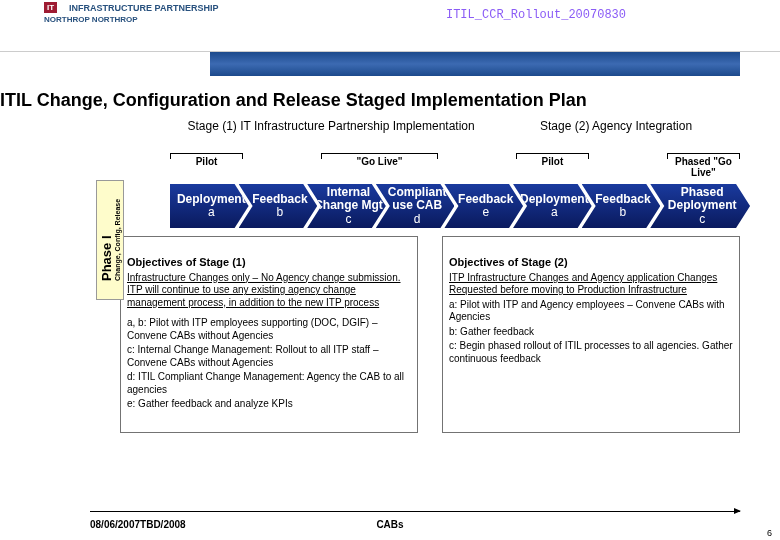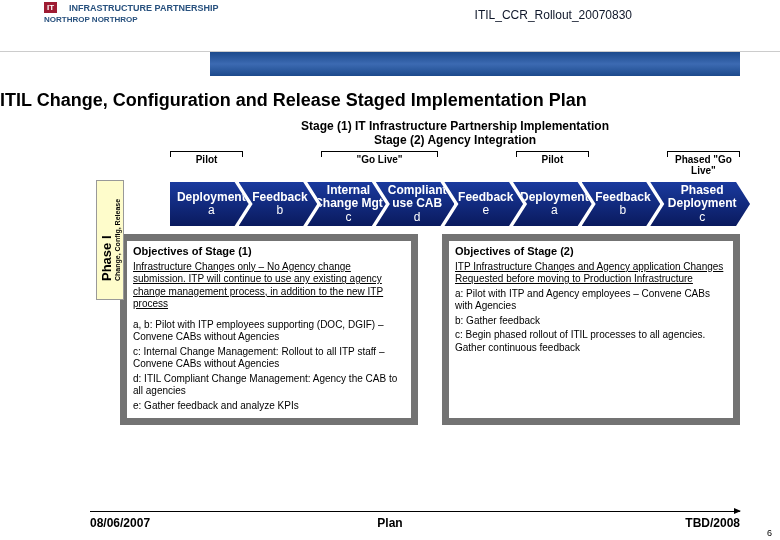--- a/index.html
+++ b/index.html
@@ -1,42 +1,42 @@
 <!DOCTYPE html>
 <html><head>
 <meta charset="utf-8">
 <style>
   * { box-sizing: border-box; margin: 0; padding: 0; }
   body { font-family: Arial, sans-serif; width: 780px; height: 540px; background: #fff; position: relative; font-size: 10px; color: #000; }
   .header { height: 52px; position: relative; border-bottom: 1px solid #ccc; }
   .logo-block { position: absolute; left: 44px; top: 2px; display: flex; flex-direction: column; gap: 2px; }
   .logo-row { display: flex; align-items: center; gap: 12px; font-weight: bold; font-size: 9px; color: #28517e; }
   .logo-it { background:#9e1b32; color:#fff; padding:1px 3px; font-size:8px;}
-  .doc-id { position: absolute; right: 148px; top: 8px; font-size: 12px; color: #0f172a; }
+  .doc-id { position: absolute; right: 154px; top: 8px; font-size: 12px; color: #8b5cf6; font-family: Liberation Mono, monospace; }
   .blue-band { height: 24px; background: linear-gradient(180deg,#1c4a8c,#3c6ab2,#1c4a8c); margin: 0 40px 0 210px; }
   .title { text-align: left; font-size: 18px; font-weight: bold; margin: 14px 0 8px; }
-  .stage-headers { display: flex; justify-content: space-around; margin: 8px 40px 4px 170px; font-size: 12px; font-weight: bold; text-align:center;flex-direction:column;}
+  .stage-headers { display: flex; justify-content: space-around; margin: 8px 40px 20px 170px; font-size: 12px; font-weight: normal; text-align:center;}
   .stage-headers > div:first-child { flex: 1.3; }
   .stage-headers > div:last-child { flex: 1; }
   .phase-row { display: flex; margin: 4px 40px 0 170px; gap: 78px; font-size: 10px; font-weight: bold;}
   .phase-row .seg { flex:1; border-top: 1px solid #000; text-align:center; padding-top:2px; position:relative;}
   .phase-row .seg::before,.phase-row .seg::after{content:"";position:absolute;top:-1px;width:1px;height:6px;background:#000;}
   .phase-row .seg::before{left:0;} .phase-row .seg::after{right:0;}
   .arrow-row { display: flex; margin: 6px 30px 0 170px; height: 44px; }
   .arrow { position: relative; flex:1; background: linear-gradient(180deg,#1a3a9e,#0a1a5e); color:#fff; font-size:12px; font-weight:bold; display:flex; flex-direction:column; align-items:center; justify-content:center; text-align:center; line-height:1.1; padding: 2px 2px 2px 6px; clip-path: polygon(0 0, calc(100% - 14px) 0, 100% 50%, calc(100% - 14px) 100%, 0 100%, 14px 50%); margin-left:-10px;}
   .arrow:first-child{margin-left:0; clip-path: polygon(0 0, calc(100% - 14px) 0, 100% 50%, calc(100% - 14px) 100%, 0 100%);}
   .arrow .sub { font-weight:normal; }
   .objectives-wrap { display:flex; margin: 8px 40px 0 90px; gap: 24px; }
   .phase-label { position:absolute; left: 96px; top: 300px; transform: rotate(-90deg); transform-origin: left top; font-size: 13px; font-weight:bold; white-space:nowrap; padding:2px 18px; background:#fefccb; border:1px solid #999;}
   .phase-label .small{font-size:7px; font-weight:bold; display:block;}
-  .obj-box { flex:1; border:7px solid #737373; padding: 4px 6px; font-size:10px; line-height:1.25;}
+  .obj-box { flex:1; border:1px solid #737373; padding: 19px 6px; font-size:10px; line-height:1.25;}
   .obj-box .t { font-weight:bold; font-size:11px; }
   .obj-box p { margin: 2px 0; }
   .obj-box .u { text-decoration: underline; }
-  .footer { position:absolute; bottom: 10px; left:0; right:0; display:flex; justify-content:space-between; padding: 0 40px 0 90px; font-size:12px; font-weight:bold;}
+  .footer { position:absolute; bottom: 10px; left:0; right:0; display:flex; padding: 0 40px 0 90px; font-size:10px; font-weight:bold;}
   .footer .mid { position:absolute; left:50%; transform:translateX(-50%);}
   .time-arrow { position:absolute; bottom: 28px; left: 90px; right: 40px; height:1px; background:#000;}
   .time-arrow::after{content:"";position:absolute;right:-1px;top:-3px;border-left:7px solid #000;border-top:3.5px solid transparent;border-bottom:3.5px solid transparent;}
   .page-num { position:absolute; bottom:2px; right:8px; font-size:9px;}
 </style>
 </head>
 <body>
 
 <div class="header">
   <div class="logo-block">
@@ -118,16 +118,16 @@
     <p class="u">ITP Infrastructure Changes and Agency application Changes Requested before moving to Production Infrastructure</p>
     <p>a: Pilot with ITP and Agency employees – Convene CABs with Agencies</p>
     <p>b: Gather feedback</p>
     <p>c: Begin phased rollout of ITIL processes to all agencies. Gather continuous feedback</p>
   </div>
 </div>
 
 <div class="time-arrow"></div>
 <div class="footer">
   <span>08/06/2007</span>
-  <span class="mid">Plan</span>
+  <span class="mid">CABs</span>
   <span>TBD/2008</span>
 </div>
 <div class="page-num">6</div>
 
 </body></html>

